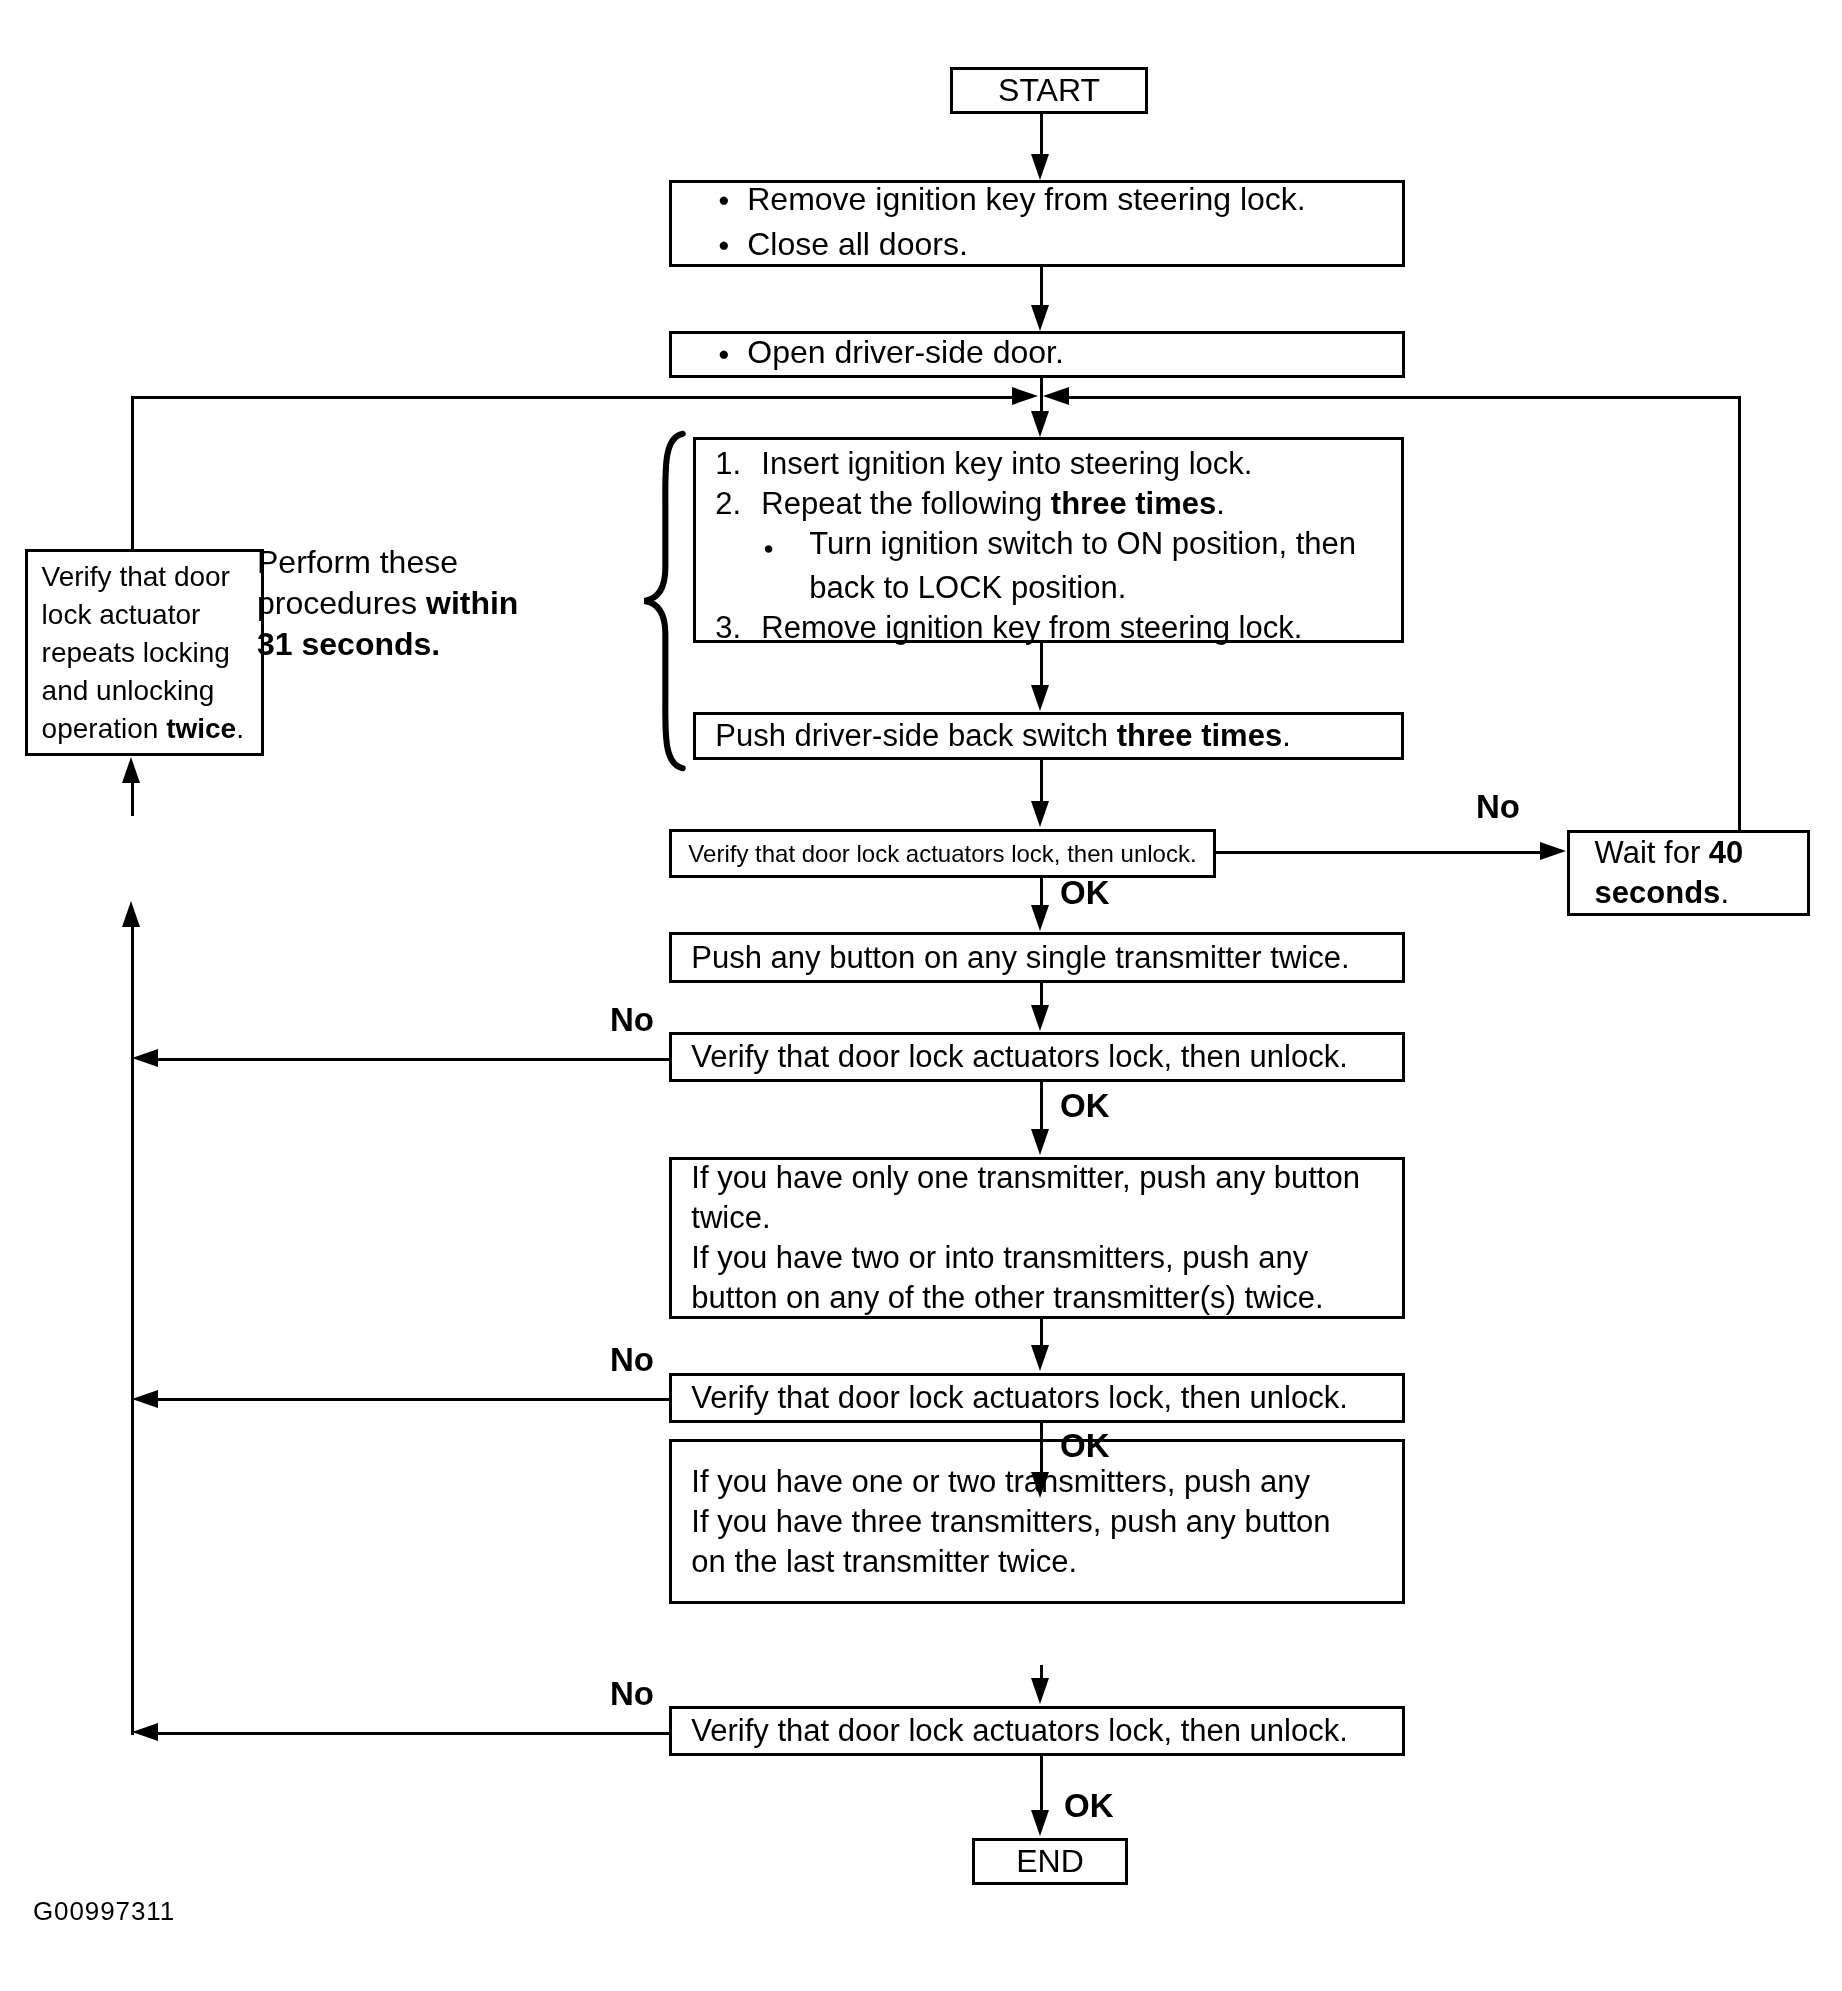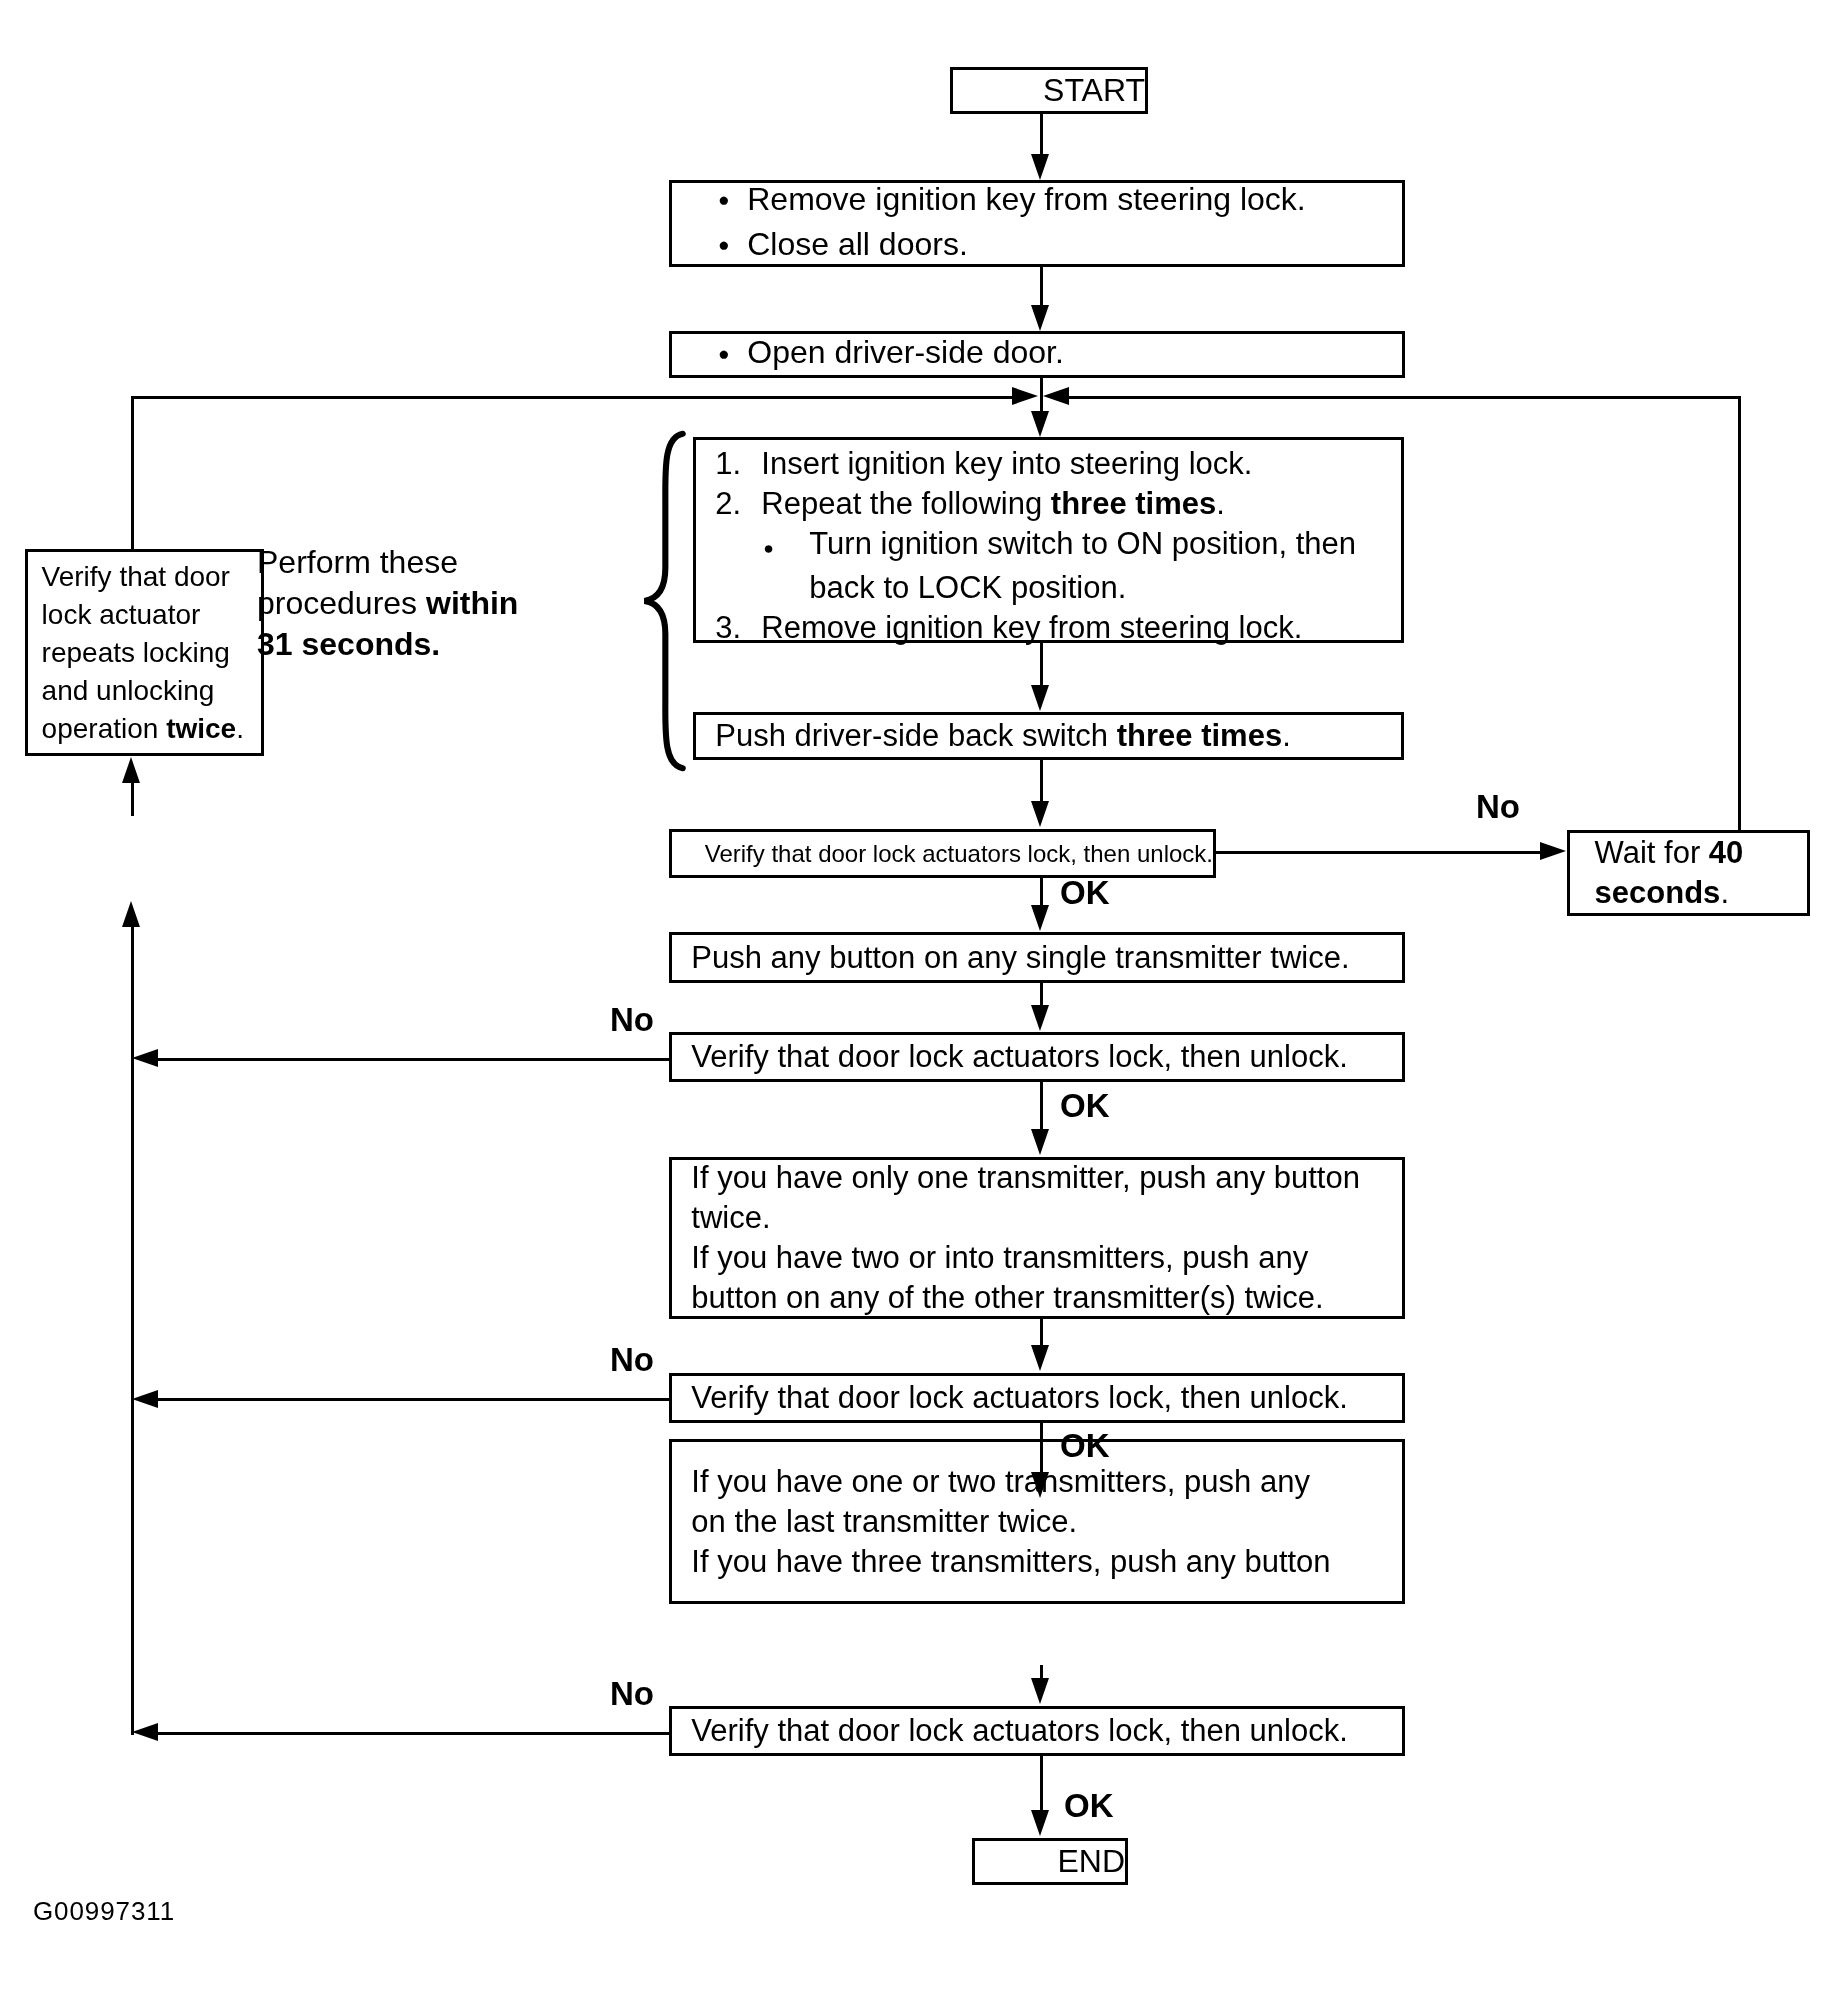--- a/index.html
+++ b/index.html
@@ -4,21 +4,21 @@
 <style>
   html,body{margin:0;padding:0;background:#fff;}
   #canvas{
     position:relative;width:1843px;height:1992px;background:#ffffff;
     font-family:"Liberation Sans",sans-serif;color:#000;overflow:hidden;
   }
   .box{
     position:absolute;box-sizing:border-box;background:#fff;
     border:3.5px solid #000;
   }
-  .center{display:flex;align-items:center;justify-content:flex-end;}
+  .center{display:flex;align-items:center;justify-content:center;}
   .vcenter{display:flex;flex-direction:column;justify-content:center;}
   .nowrap{white-space:nowrap;}
   .b{font-weight:bold;}
   .vline,.hline{position:absolute;background:#000;}
   .vline{width:2.6px;}
   .hline{height:2.6px;}
   .ah{position:absolute;width:0;height:0;}
   .ah-down{border-left:9.7px solid transparent;border-right:9.7px solid transparent;border-top:26px solid #000;}
   .ah-up{border-left:9.7px solid transparent;border-right:9.7px solid transparent;border-bottom:26px solid #000;}
   .ah-right{border-top:9.7px solid transparent;border-bottom:9.7px solid transparent;border-left:26px solid #000;}
@@ -111,22 +111,22 @@
     <div class="mline">If you have two or into transmitters, push any</div>
     <div class="mline">button on any of the other transmitter(s) twice.</div>
   </div>
 
   <div class="box vcenter" style="left:669px;top:1373px;width:736px;height:50px;padding-left:19.3px;">
     <div class="mline">Verify that door lock actuators lock, then unlock.</div>
   </div>
 
   <div class="box vcenter" style="left:669px;top:1439px;width:736px;height:165px;padding-left:19.3px;">
     <div class="mline">If you have one or two transmitters, push any</div>
+    <div class="mline">If you have three transmitters, push any button</div>
     <div class="mline">on the last transmitter twice.</div>
-    <div class="mline">If you have three transmitters, push any button</div>
   </div>
 
   <div class="box vcenter" style="left:669px;top:1706px;width:736px;height:50px;padding-left:19.3px;">
     <div class="mline">Verify that door lock actuators lock, then unlock.</div>
   </div>
 
   <div class="box center" style="left:972px;top:1838px;width:156px;height:47px;font-size:32px;">
     <span>END</span>
   </div>
 

